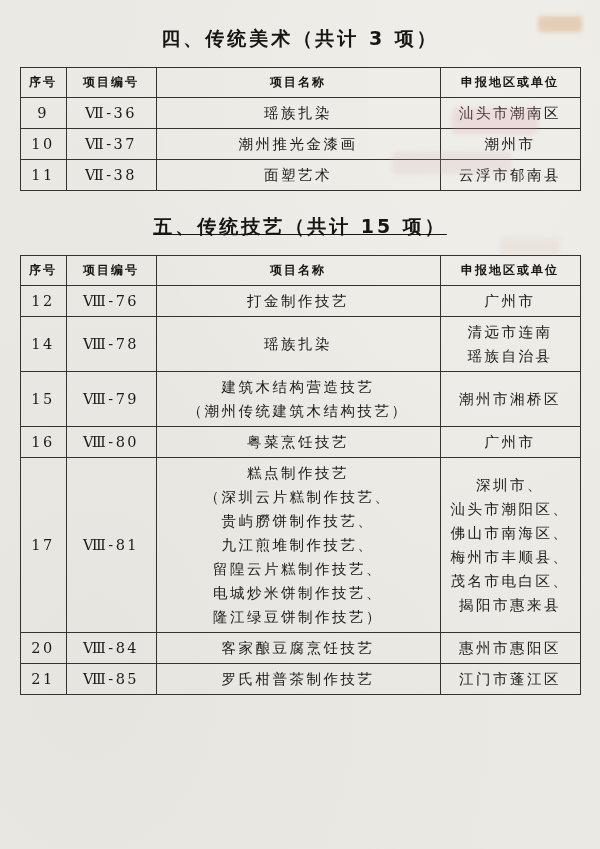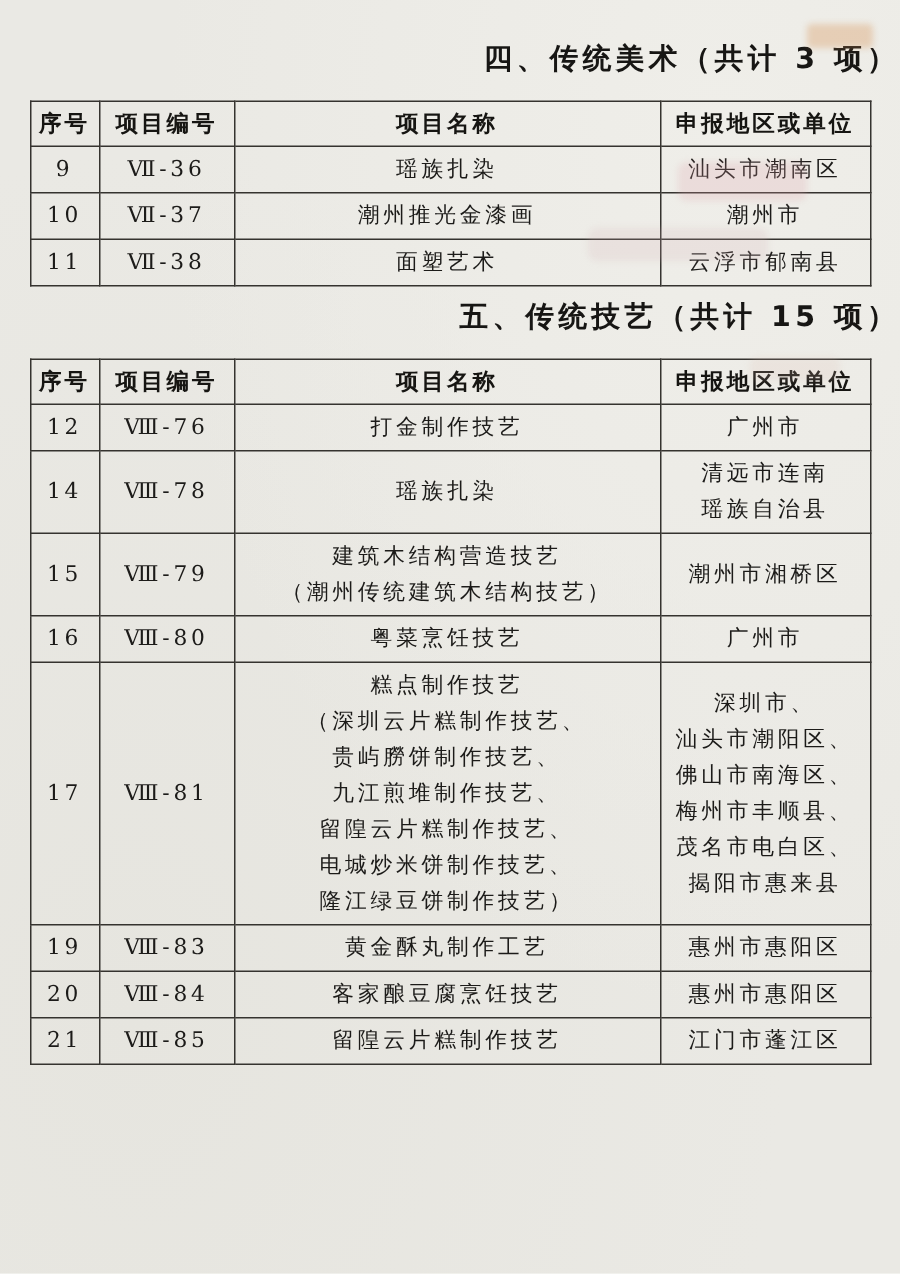--- a/index.html
+++ b/index.html
@@ -11,43 +11,43 @@
       radial-gradient(ellipse at 80% 10%, #efeee9 0%, rgba(234,233,228,0) 55%),
       radial-gradient(ellipse at 15% 80%, #e6e5df 0%, rgba(234,233,228,0) 60%);
     overflow:hidden;
     font-family:"DejaVu Sans","Liberation Sans",sans-serif;
     color:#1c1b19;
     box-sizing:border-box;
     padding-top:26px;
   }
   .sec-title{
     margin:0 0 15px 0;
-    text-align:right;
+    text-align:center;
     font-size:19px;
     font-weight:bold;
     letter-spacing:3px;
     color:#171614;
   }
-  .sec + .sec .sec-title{margin-top:7px;}
+  .sec + .sec .sec-title{margin-top:23px;text-decoration:underline;}
   table.tbl{
     border-collapse:collapse;
     margin:0 auto;
     width:560px;
     table-layout:fixed;
     background:transparent;
   }
   table.tbl th, table.tbl td{
     border:1.6px solid #35332f;
     text-align:center;
     vertical-align:middle;
     padding:3px 4px;
     box-sizing:border-box;
   }
   table.tbl th{
-    font-size:15px;
+    font-size:12px;
     font-weight:bold;
     letter-spacing:2px;
     height:30px;
     color:#161512;
   }
   table.tbl td{
     font-size:14.5px;
     height:31px;
     letter-spacing:2.5px;
     line-height:24px;
@@ -174,35 +174,29 @@
 电城炒米饼制作技艺、
 隆江绿豆饼制作技艺）</td>
               <td class="c-region">深圳市、
 汕头市潮阳区、
 佛山市南海区、
 梅州市丰顺县、
 茂名市电白区、
 揭阳市惠来县</td>
             </tr>
             <tr>
-              <td class="c-no">19</td>
-              <td class="c-code">Ⅷ-83</td>
-              <td class="c-name">黄金酥丸制作工艺</td>
-              <td class="c-region">惠州市惠阳区</td>
-            </tr>
-            <tr>
               <td class="c-no">20</td>
               <td class="c-code">Ⅷ-84</td>
               <td class="c-name">客家酿豆腐烹饪技艺</td>
               <td class="c-region">惠州市惠阳区</td>
             </tr>
             <tr>
               <td class="c-no">21</td>
               <td class="c-code">Ⅷ-85</td>
-              <td class="c-name">留隍云片糕制作技艺</td>
+              <td class="c-name">罗氏柑普茶制作技艺</td>
               <td class="c-region">江门市蓬江区</td>
             </tr>
           </tbody>
     </table>
   </section>
 </div>
   <div class="artifact a1"></div>
   <div class="artifact a2"></div>
   <div class="artifact a3"></div>
   <div class="artifact a4"></div>

